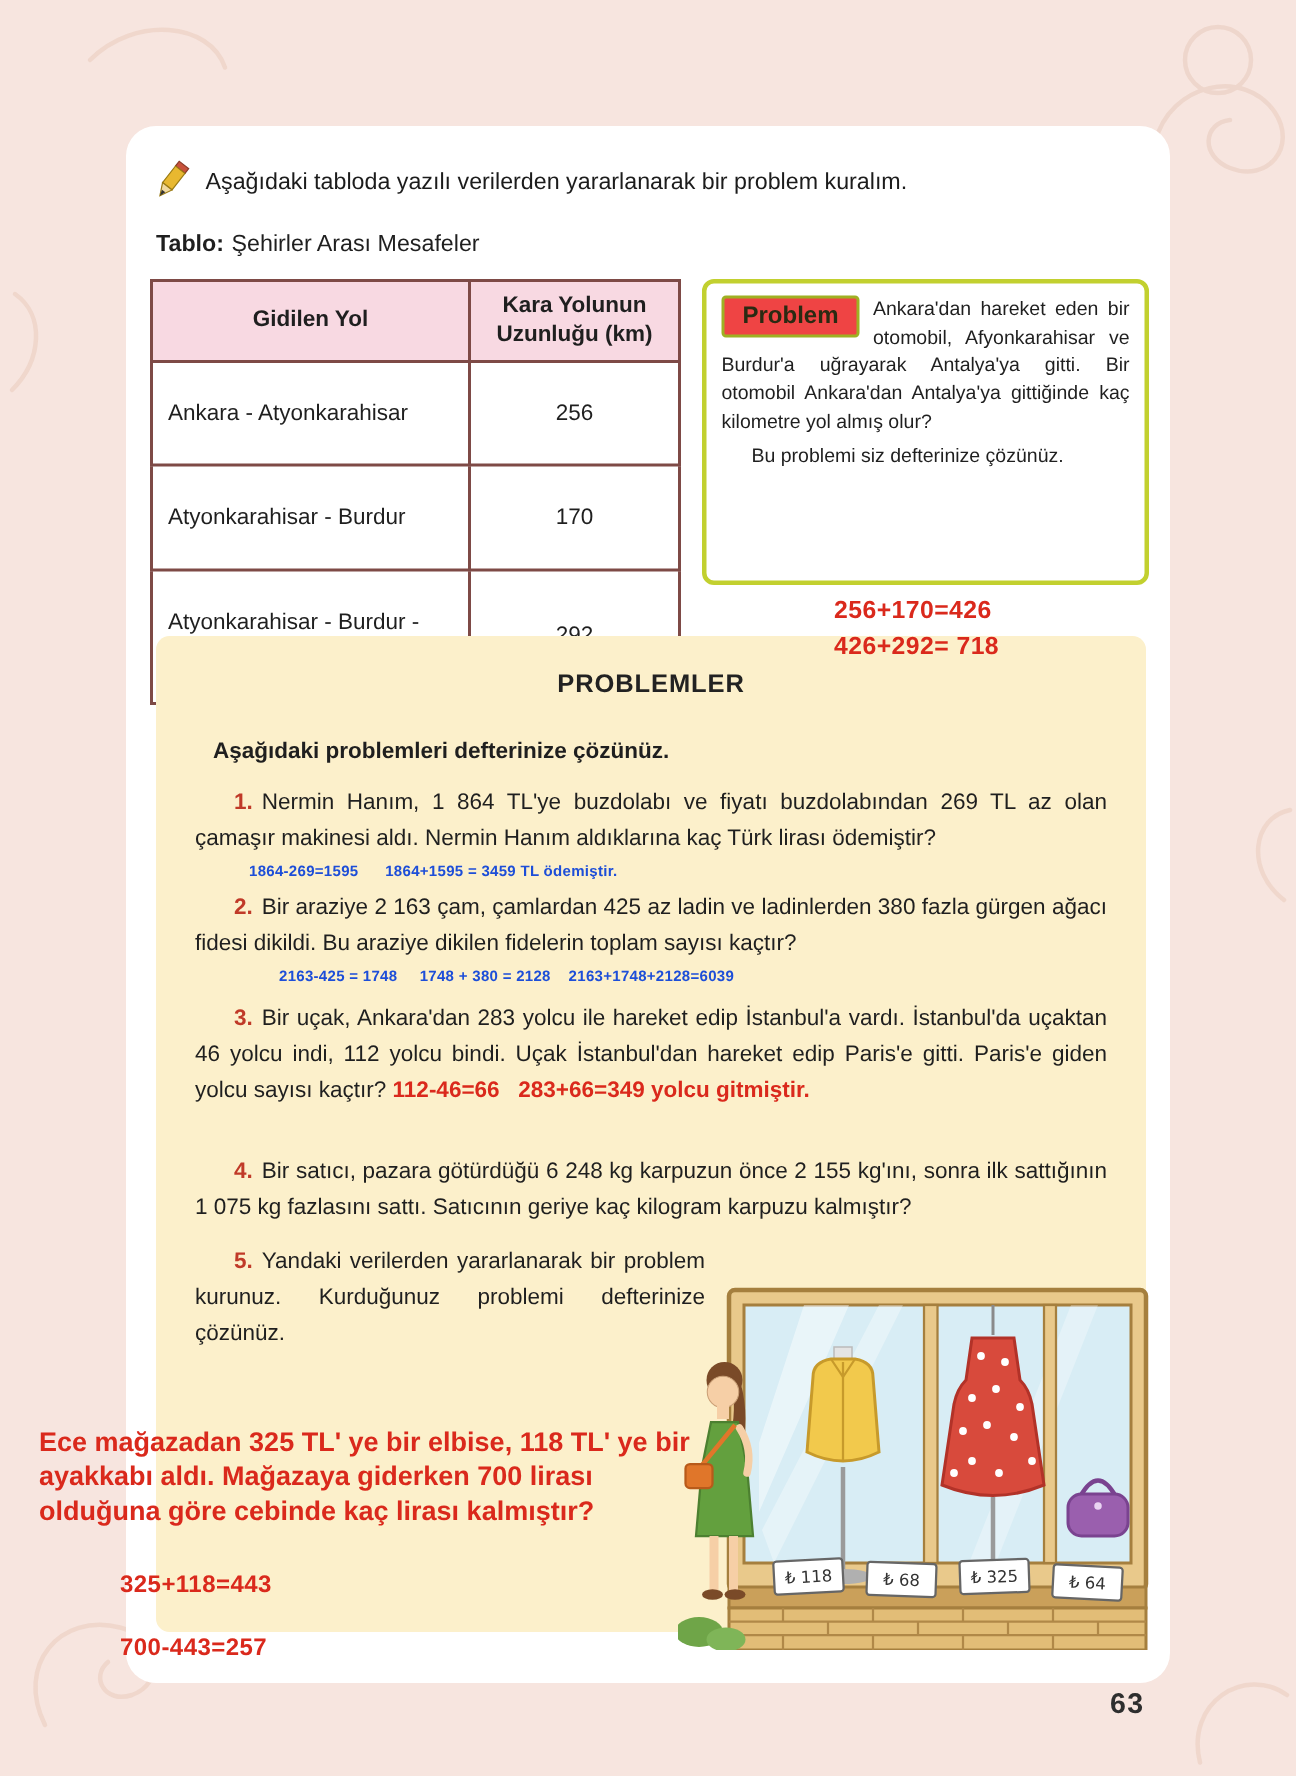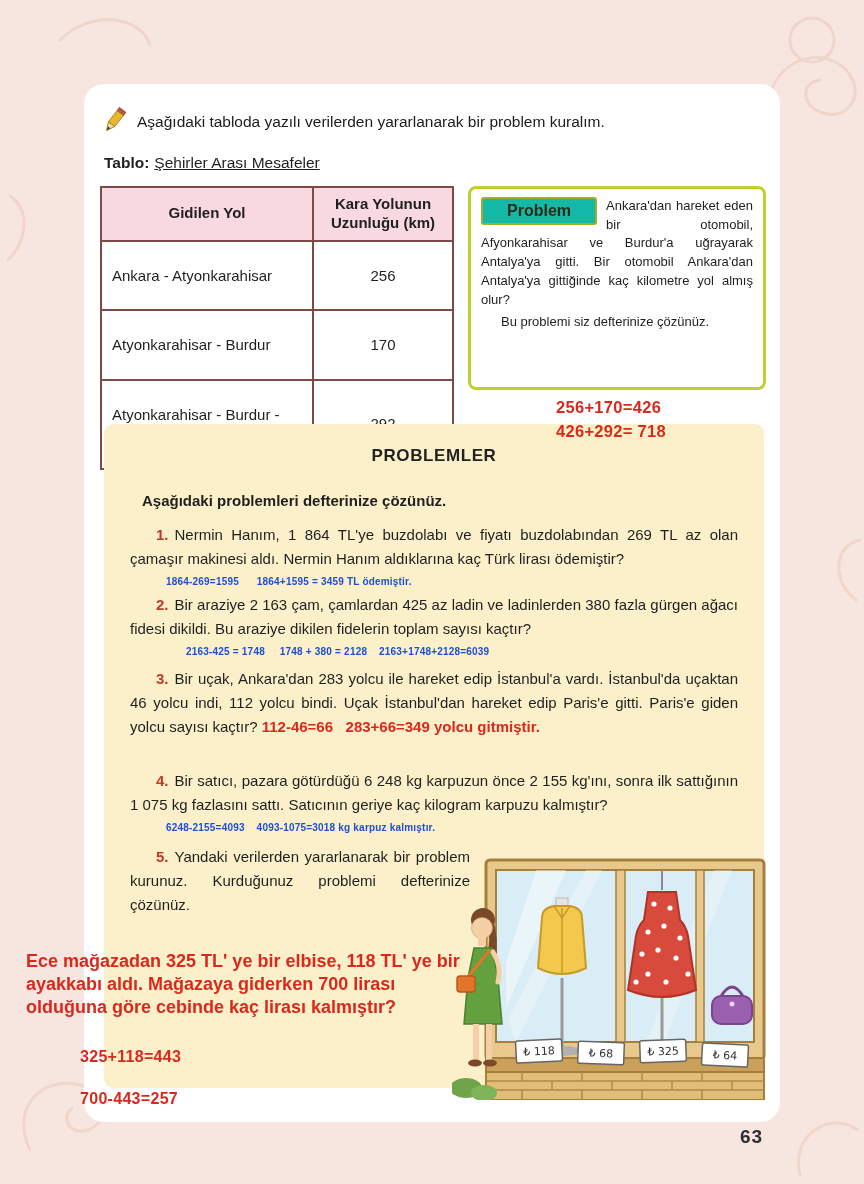--- a/index.html
+++ b/index.html
@@ -15,21 +15,21 @@
   .card {
     position:absolute; left:84px; top:84px; width:696px; height:1038px;
     background:#ffffff; border-radius:20px;
   }
   
   .intro { position:absolute; left:100px; top:106px; width:640px; display:flex; gap:9px; align-items:flex-start; }
   .intro-text { font-size:15.5px; padding-top:7px; color:#1c1c1c; }
   
   .table-caption { position:absolute; left:104px; top:154px; font-size:15.5px; }
   .table-caption .cap-label { font-weight:bold; }
-  .table-caption .cap-text { margin-left:5px;text-decoration:underline; }
+  .table-caption .cap-text { margin-left:5px; }
   
   table.distab {
     position:absolute; left:100px; top:186px;
     border-collapse:collapse; background:#fff;
     font-size:15px;
   }
   table.distab th, table.distab td { border:2px solid #7e4a46; }
   table.distab th {
     background:#f8d9e2; font-weight:bold; text-align:center;
     padding:7px 6px; line-height:1.25; width:212px;
@@ -38,22 +38,22 @@
   table.distab td { padding:24px 10px; line-height:1.3; }
   table.distab td.num { text-align:center; }
   
   .problem-box {
     position:absolute; left:468px; top:186px; width:298px; min-height:204px;
     border:3px solid #c2d02f; border-radius:8px; background:#fff;
     padding:8px 10px 8px 10px;
   }
   .problem-label {
     float:left; margin:0 9px 3px 0;
-    background:#14b8a6; border:2px solid #9fb023; border-radius:3px;
-    font-weight:bold; font-size:16px; padding:3px 24px; color:#2a2a12;
+    background:#ef4444; border:2px solid #9fb023; border-radius:3px;
+    font-weight:bold; font-size:16px; padding:3px 12px; color:#2a2a12;
   }
   .pb-text { font-size:13px; line-height:1.44; text-align:justify; }
   .pb-text2 { margin-top:4px; text-indent:20px; }
   
   .hw { position:absolute; color:#da291c; font-weight:600; letter-spacing:.3px; white-space:pre; }
   .hw1 { left:556px; top:398px; font-size:16.5px; }
   .hw2 { left:556px; top:422px; font-size:16.5px; }
   .calc1 { left:80px; top:1048px; font-size:16px; }
   .calc2 { left:80px; top:1090px; font-size:16px; }
   
@@ -155,21 +155,20 @@
 
   <p class="prob"><span class="pnum">1.</span><span>Nermin Hanım, 1 864 TL'ye buzdolabı ve fiyatı buzdolabından 269 TL az olan çamaşır makinesi aldı. Nermin Hanım aldıklarına kaç Türk lirası ödemiştir?</span></p>
   <div class="ans">1864-269=1595      1864+1595 = 3459 TL ödemiştir.</div>
 
   <p class="prob prob-2"><span class="pnum">2.</span><span>Bir araziye 2 163 çam, çamlardan 425 az ladin ve ladinlerden 380 fazla gürgen ağacı fidesi dikildi. Bu araziye dikilen fidelerin toplam sayısı kaçtır?</span></p>
   <div class="ans ans-2">2163-425 = 1748     1748 + 380 = 2128    2163+1748+2128=6039</div>
 
   <p class="prob prob-3"><span class="pnum">3.</span><span>Bir uçak, Ankara'dan 283 yolcu ile hareket edip İstanbul'a vardı. İstanbul'da uçaktan 46 yolcu indi, 112 yolcu bindi. Uçak İstanbul'dan hareket edip Paris'e gitti. Paris'e giden yolcu sayısı kaçtır?</span> <span class="ans-inline">112-46=66   283+66=349 yolcu gitmiştir.</span></p>
 
   <p class="prob prob-4"><span class="pnum">4.</span><span>Bir satıcı, pazara götürdüğü 6 248 kg karpuzun önce 2 155 kg'ını, sonra ilk sattığının 1 075 kg fazlasını sattı. Satıcının geriye kaç kilogram karpuzu kalmıştır?</span></p>
-  <div class="ans">6248-2155=4093    4093-1075=3018 kg karpuz kalmıştır.</div>
 
   <p class="prob prob-5"><span class="pnum">5.</span><span>Yandaki verilerden yararlanarak bir problem kurunuz. Kurduğunuz problemi defterinize çözünüz.</span></p>
 </div>
 
 <div class="illustration">
   <svg width="314" height="242" viewBox="0 0 314 242">
 
     <rect x="34" y="2" width="278" height="200" rx="4" fill="#e9c98b" stroke="#a57f3e" stroke-width="3"></rect>
     <rect x="44" y="12" width="258" height="172" fill="#d8edf5" stroke="#a57f3e" stroke-width="2"></rect>
     <polygon points="84,12 114,12 54,150 54,104" fill="#ffffff" opacity="0.45"></polygon>

